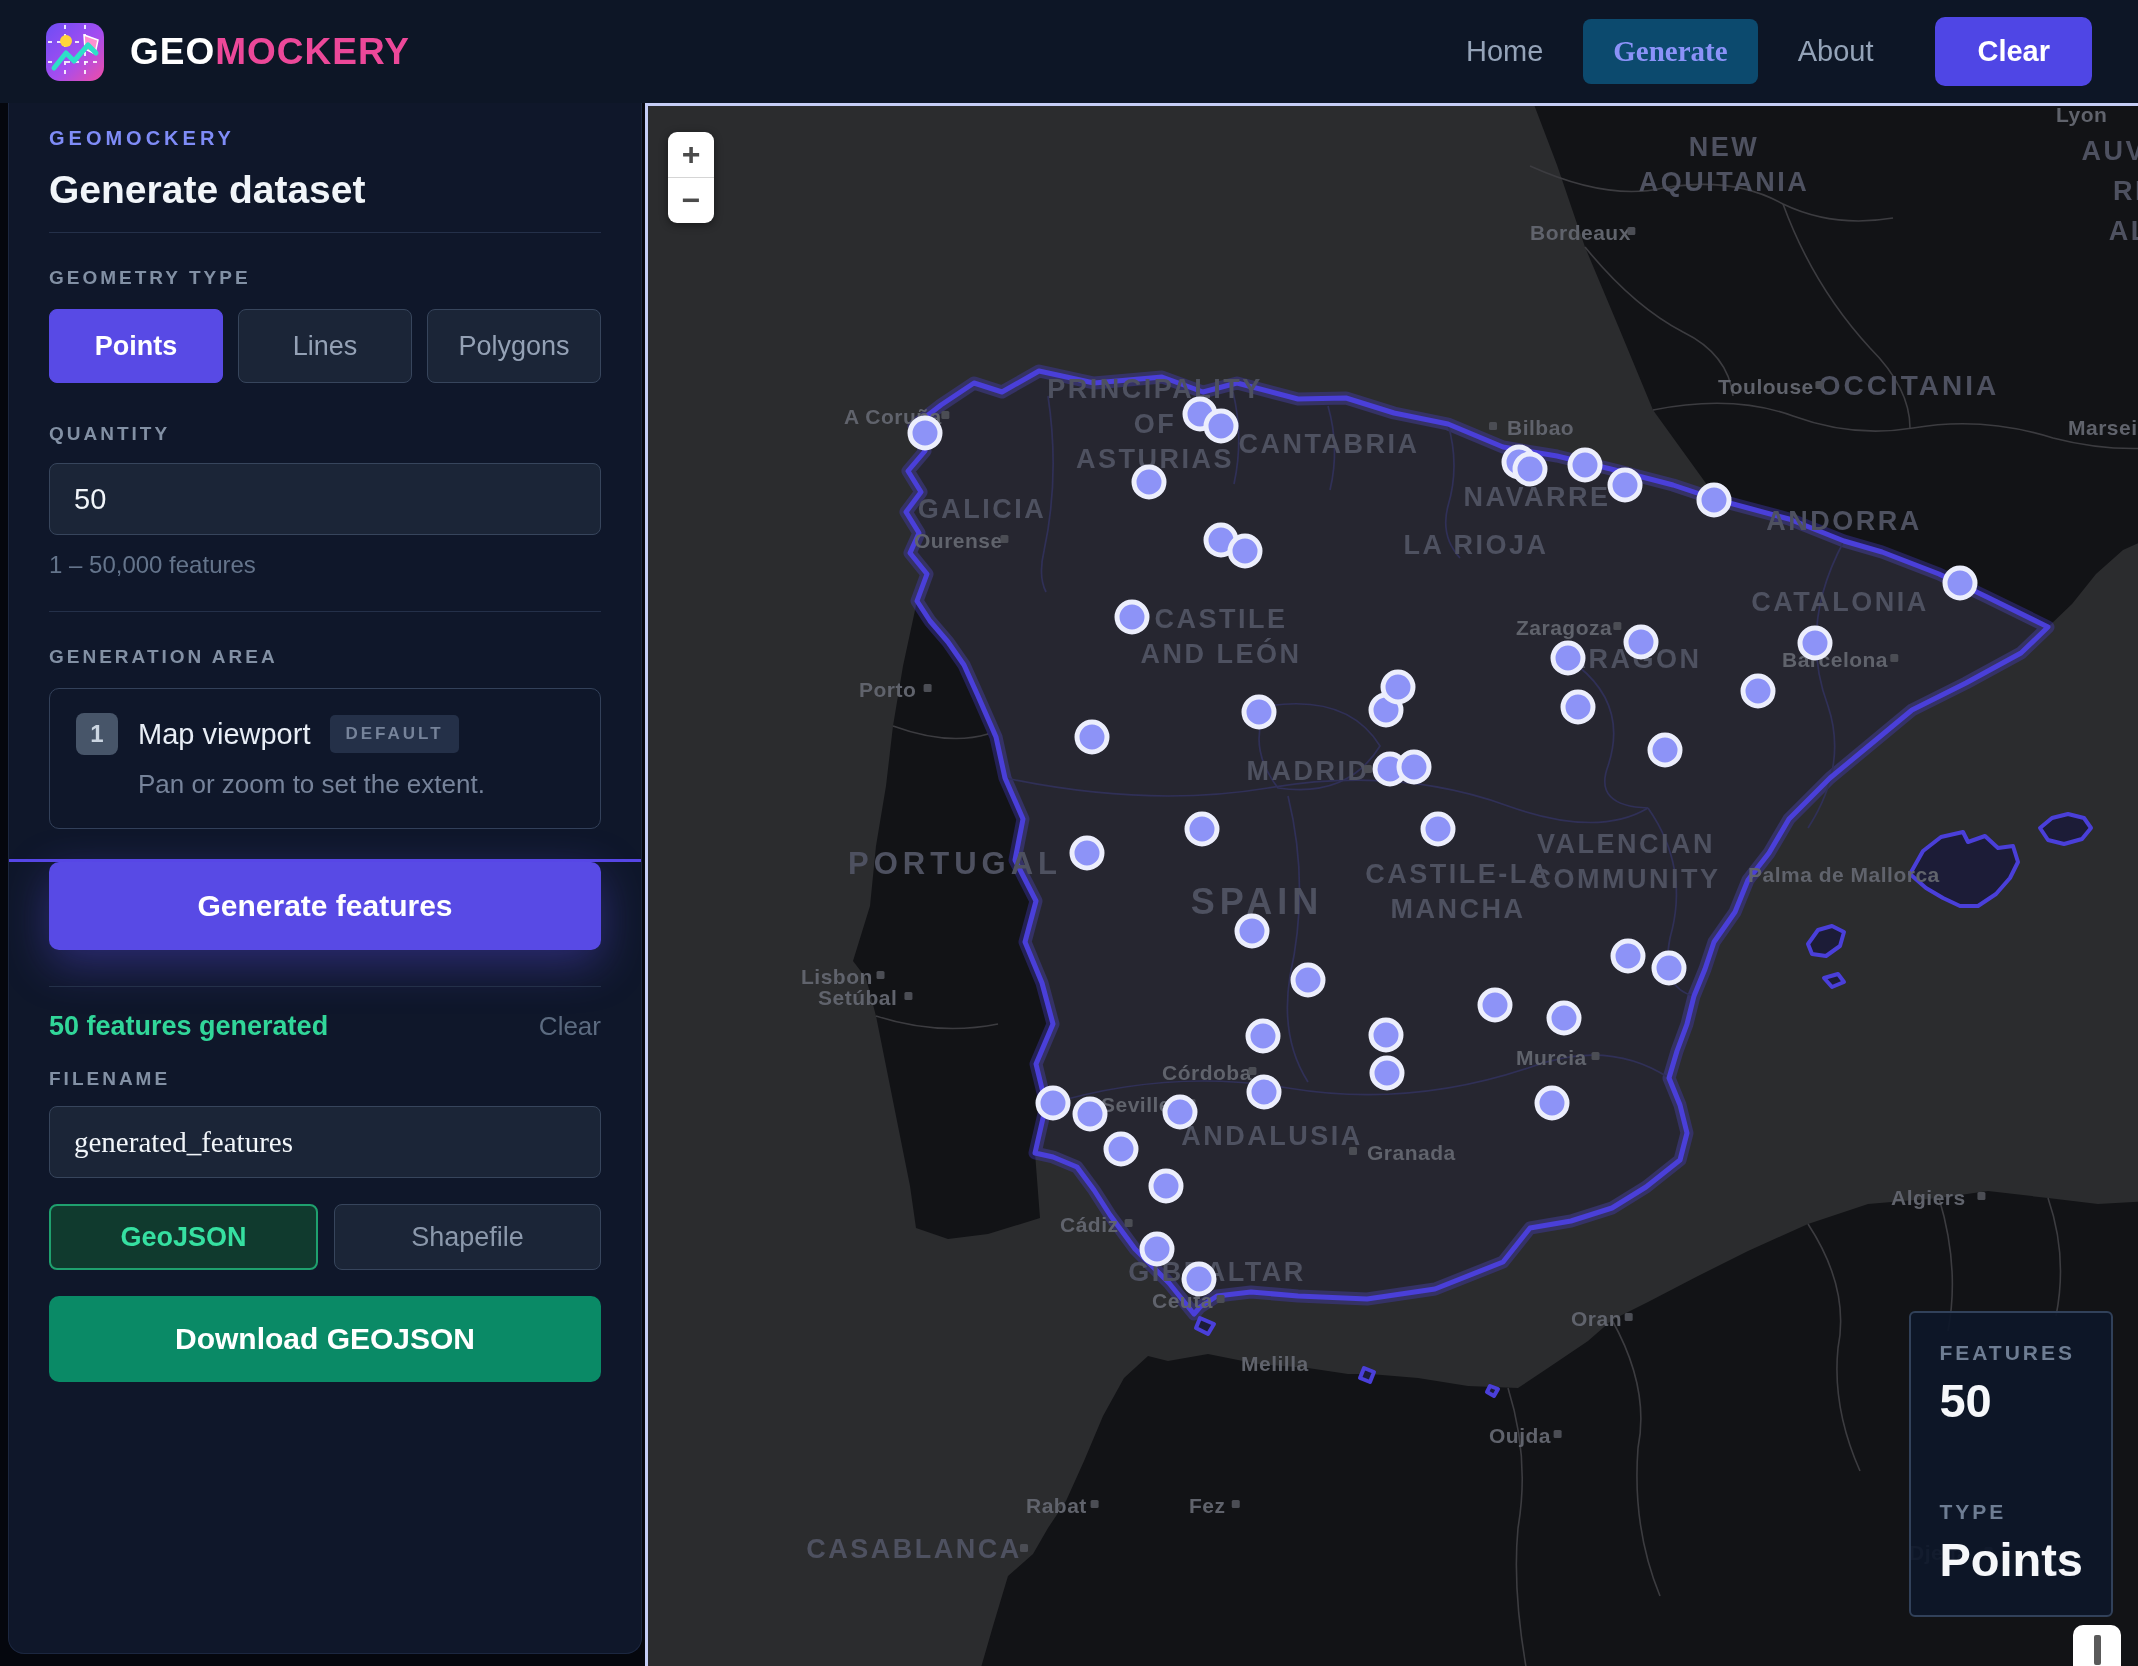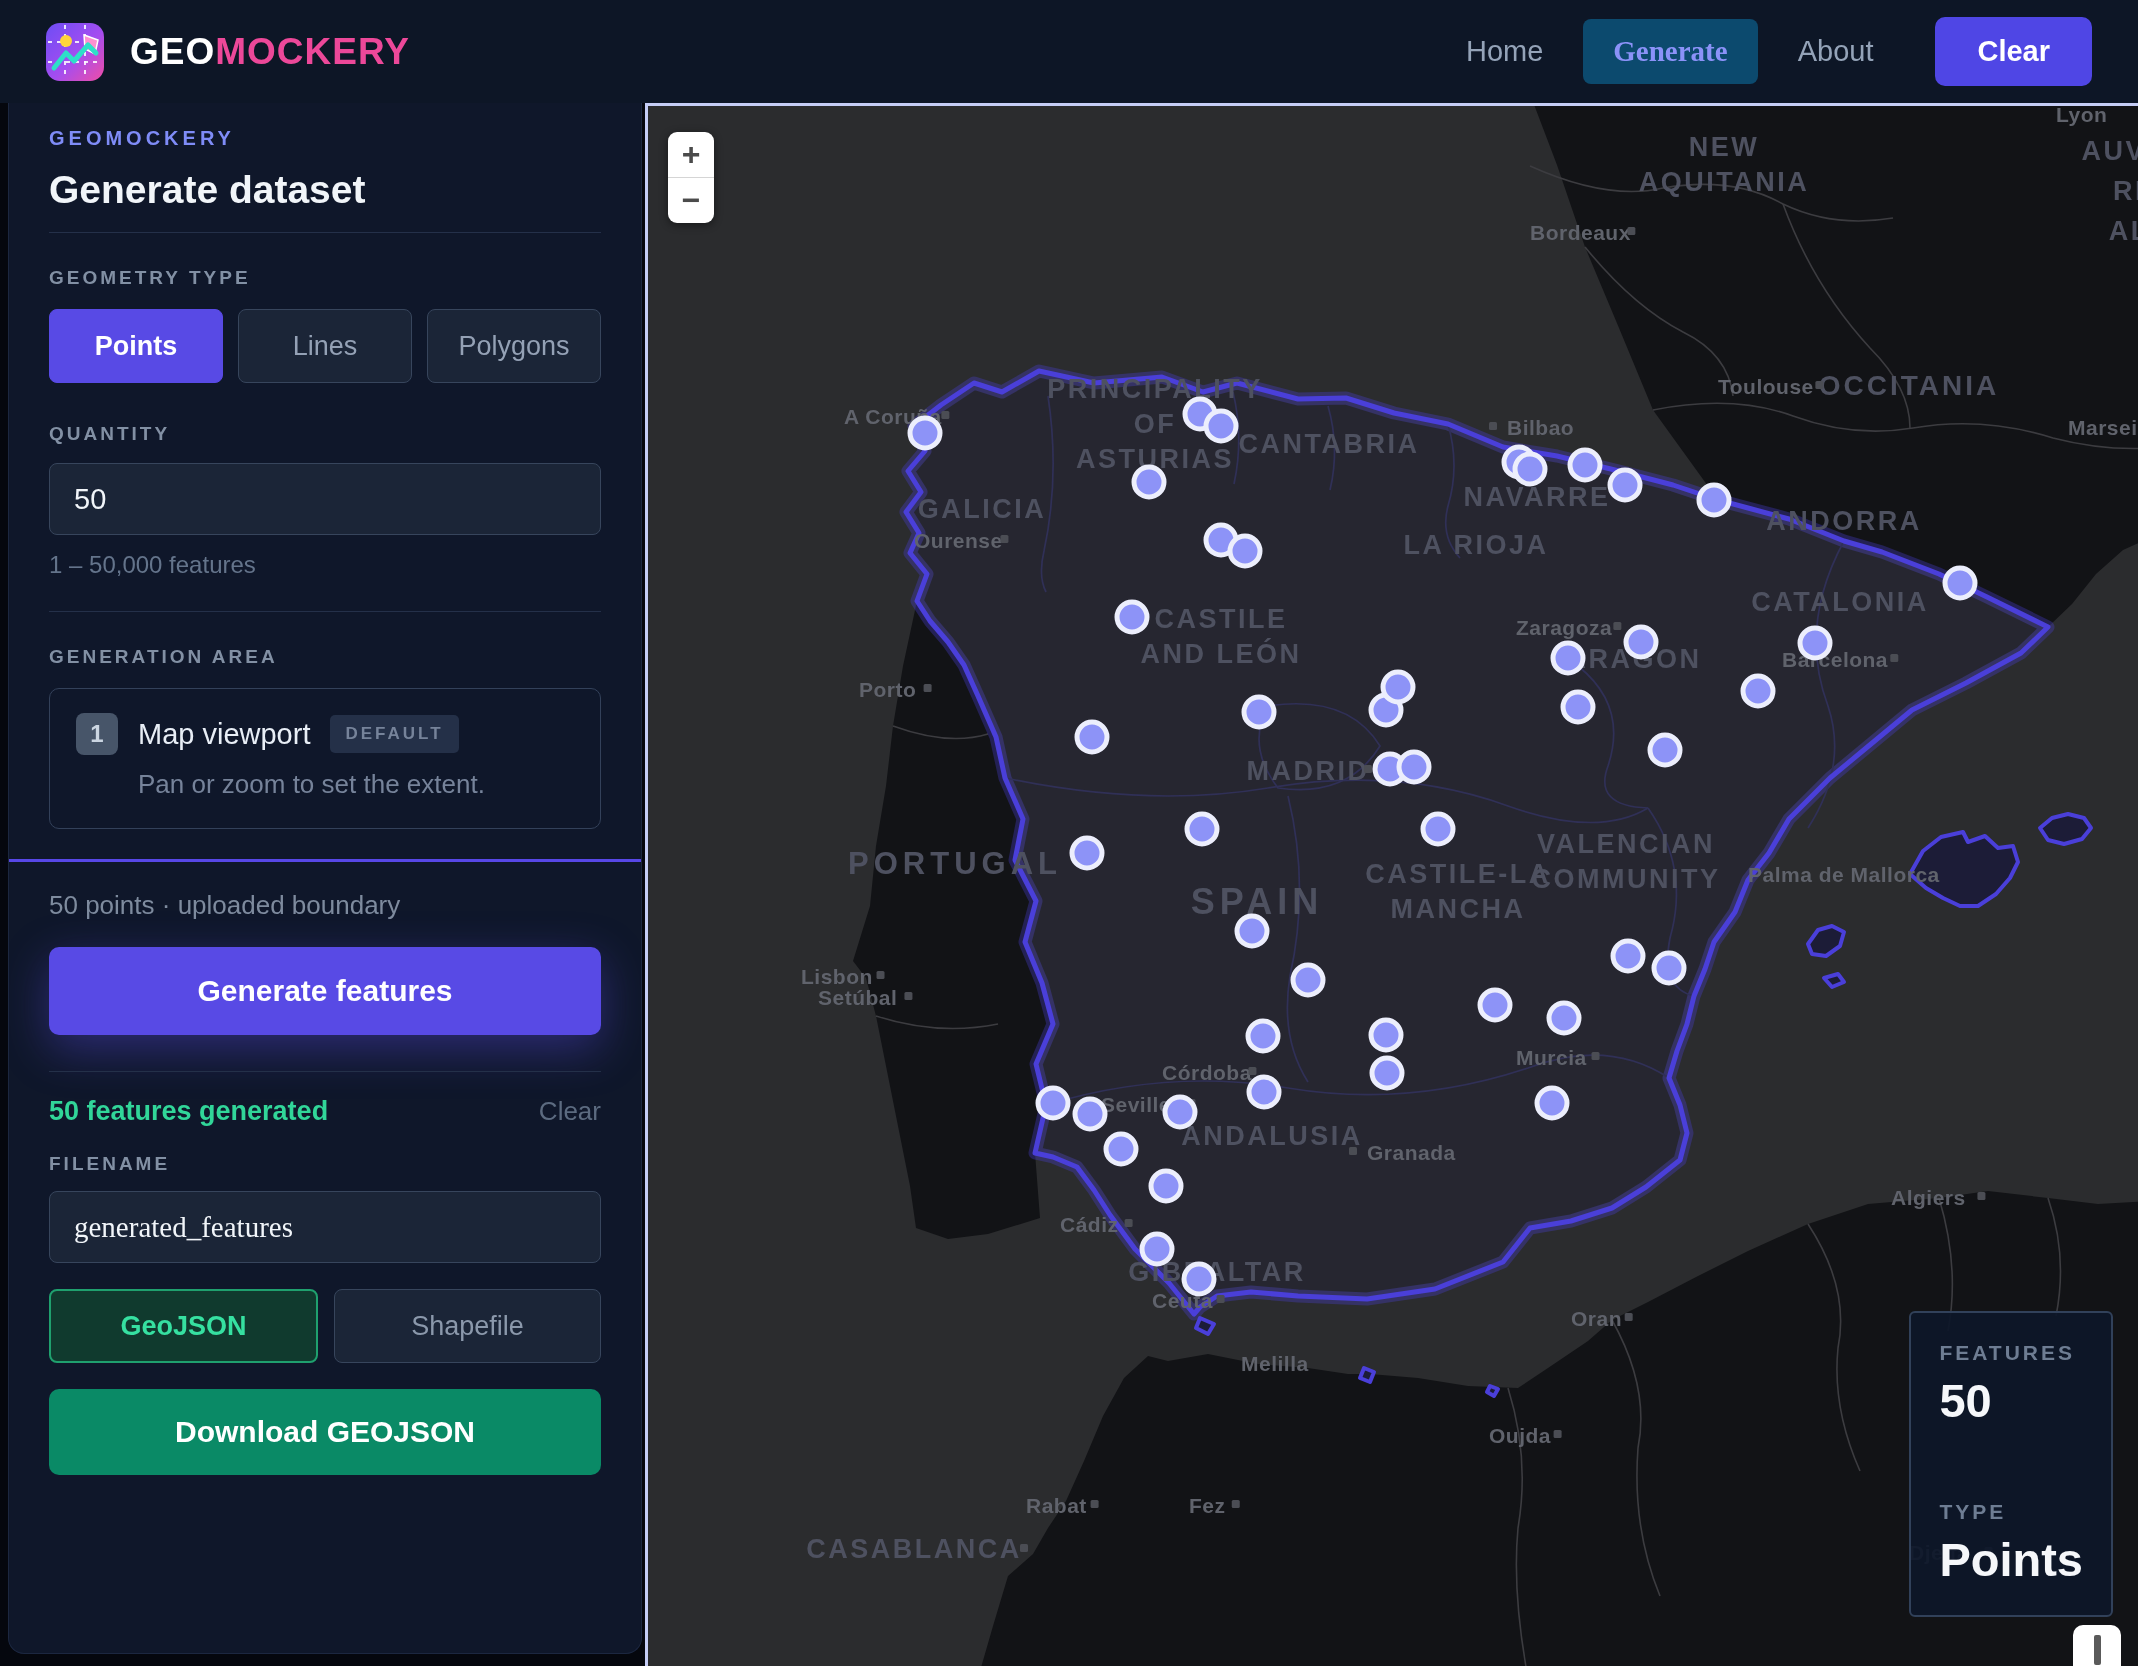--- a/index.html
+++ b/index.html
@@ -45,21 +45,21 @@
   .purple-rule{height:3px;background:#5747e6;margin:30px -40px 0;flex:0 0 auto;}
   .summary{font-size:26px;color:#7e8b9e;margin:28px 0 26px;}
   .generate-btn{height:88px;background:#584ae5;border:none;border-radius:10px;color:#fff;
     font-size:30px;font-weight:700;width:100%;cursor:pointer;
     box-shadow:0 14px 46px rgba(90,74,230,.40);margin-bottom:36px;}
   .result-row{display:flex;align-items:center;justify-content:space-between;margin-bottom:26px;}
   .result-msg{color:#31d699;font-size:27px;font-weight:700;}
   .clear-link{color:#5c6b80;font-size:26px;cursor:pointer;}
   .mb26{margin-bottom:26px;font-family:Liberation Serif, serif;}
   .format-row{display:flex;gap:16px;margin-bottom:26px;}
-  .format-btn{flex:1;height:74px;border-radius:8px;font-size:27px;display:flex;align-items:center;
+  .format-btn{flex:1;height:66px;border-radius:8px;font-size:27px;display:flex;align-items:center;
     justify-content:center;cursor:pointer;background:#1b2537;border:1.5px solid #37455c;color:#8b98ab;}
   .format-btn.active{background:#103a2e;border:2px solid #1fa06e;color:#36e0a1;font-weight:700;}
   .download-btn{height:86px;background:#0a8a66;border:none;border-radius:10px;color:#fff;
     font-size:30px;font-weight:700;width:100%;cursor:pointer;}
   
   .map{position:absolute;left:645px;top:103px;right:-6px;bottom:-6px;border:3px solid #c5cdf6;
     background:#2b2c2e;overflow:hidden;z-index:10;}
   .map svg{position:absolute;left:0;top:0;font-family:"Liberation Sans",sans-serif;}
   .zoom-ctl{position:absolute;left:20px;top:26px;width:46px;background:#fff;border-radius:9px;
     box-shadow:0 2px 8px rgba(0,0,0,.45);overflow:hidden;z-index:5;}
@@ -123,21 +123,20 @@
   <div class="area-box">
     <div class="area-row">
       <div class="step-badge">1</div>
       <div class="area-title">Map viewport</div>
       <div class="default-badge">DEFAULT</div>
     </div>
     <div class="area-hint">Pan or zoom to set the extent.</div>
   </div>
 
   <div class="purple-rule"></div>
-  <div class="summary">50 points · uploaded boundary</div>
   <button class="generate-btn">Generate features</button>
   <div class="hr" style="margin-bottom:24px"></div>
 
   <div class="result-row">
     <div class="result-msg">50 features generated</div>
     <div class="clear-link">Clear</div>
   </div>
 
   <div class="side-label" style="margin-bottom:16px">FILENAME</div>
   <div class="input-box mb26">generated_features</div>

